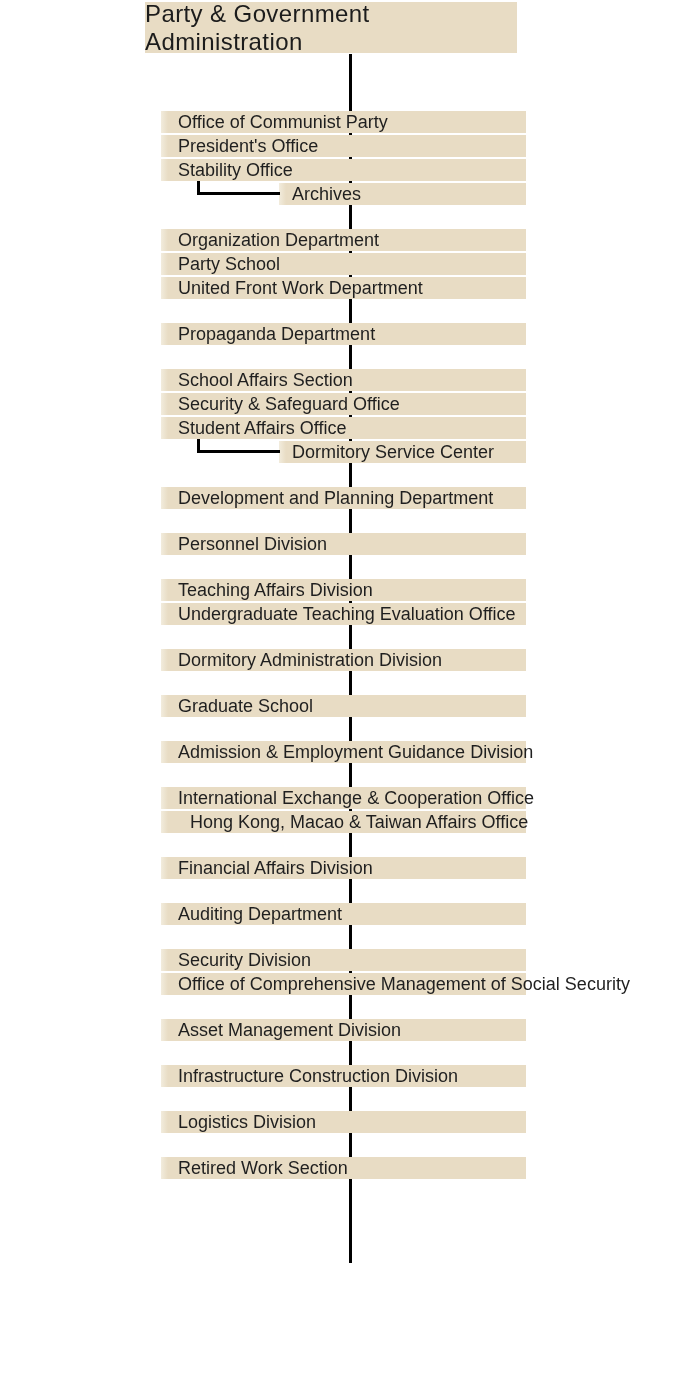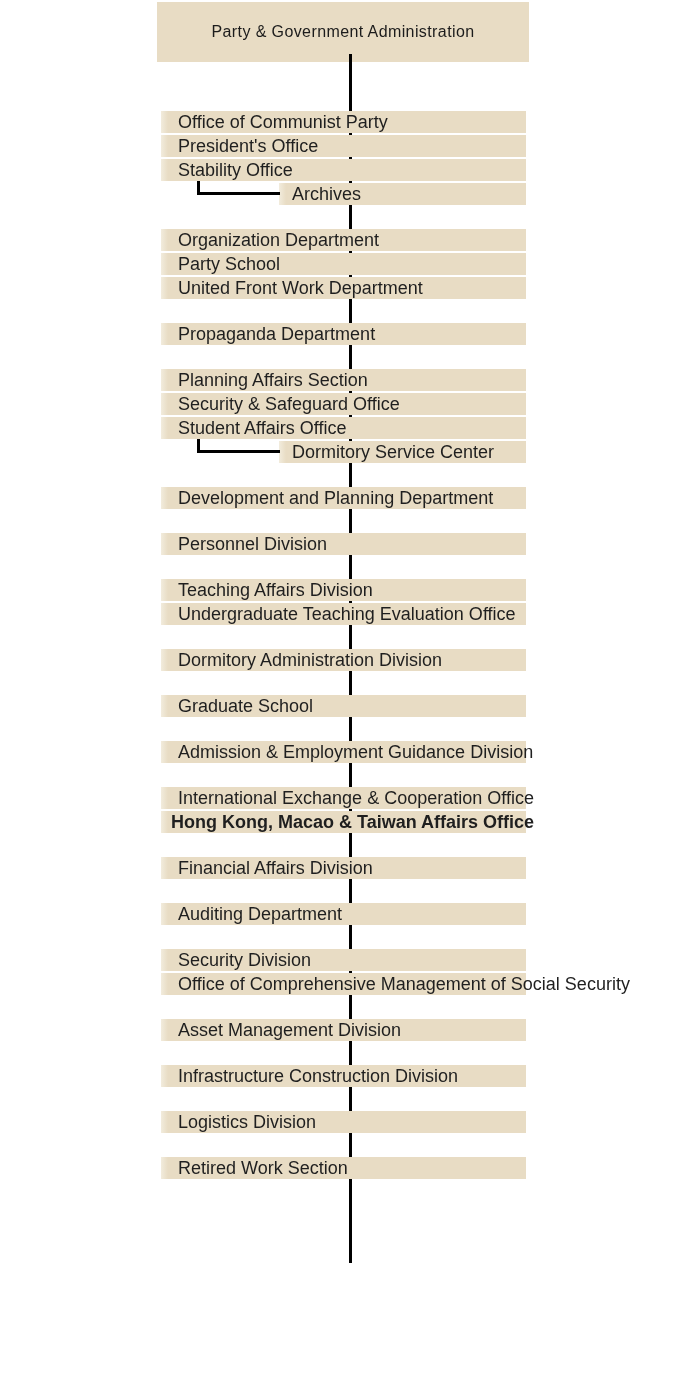--- a/index.html
+++ b/index.html
@@ -1,41 +1,41 @@
 <!DOCTYPE html>
 <html><head>
 <meta charset="utf-8">
 <style>
   html,body{margin:0;padding:0;background:#ffffff;}
   .page{
     position:relative;width:700px;height:1400px;background:#ffffff;
     font-family:"Liberation Sans",sans-serif;overflow:hidden;
   }
   .org-header{
-    position:absolute;left:157px;top:2px;width:372px;height:60px;
+    position:absolute;left:145px;top:2px;width:372px;height:51px;
     background:#e8dcc4;
     display:flex;align-items:center;justify-content:center;
-    font-size:16px;letter-spacing:0.4px;color:#1c1c1c;
+    font-size:24px;letter-spacing:0.4px;color:#1c1c1c;
   }
   .trunk{
     position:absolute;left:349px;top:54px;width:3px;height:1209px;
     background:#000000;z-index:0;
   }
   .groups{
     position:absolute;left:161px;top:111px;width:365px;z-index:1;
   }
   .group{position:relative;margin-bottom:24px;}
   .row{
     box-sizing:border-box;height:22px;margin-bottom:2px;
     background:linear-gradient(to right,#f2ecdd 0px,#e8dcc4 7px);
     display:flex;align-items:center;
     padding-left:17px;font-size:18px;color:#1f1f1f;white-space:nowrap;
   }
   .row.sub{margin-left:118px;padding-left:13px;}
-  .row.indent-sm{padding-left:10px;font-weight:bold;}
+  .row.indent-sm{padding-left:29px;}
   .elbow{
     position:absolute;left:36px;top:70px;width:80px;height:11px;
     border-left:3px solid #000;border-bottom:3px solid #000;
   }
 </style>
 </head>
 <body>
 
 <div class="page">
 
@@ -75,21 +75,21 @@
 
     <div class="group">
       <div class="row">
           <span>Propaganda Department</span>
         </div>
     </div>
 
 
     <div class="group">
       <div class="row">
-          <span>Planning Affairs Section</span>
+          <span>School Affairs Section</span>
         </div>
       <div class="row">
           <span>Security &amp; Safeguard Office</span>
         </div>
       <div class="row">
           <span>Student Affairs Office</span>
         </div>
       <div class="row sub">
           <span>Dormitory Service Center</span>
         </div>

